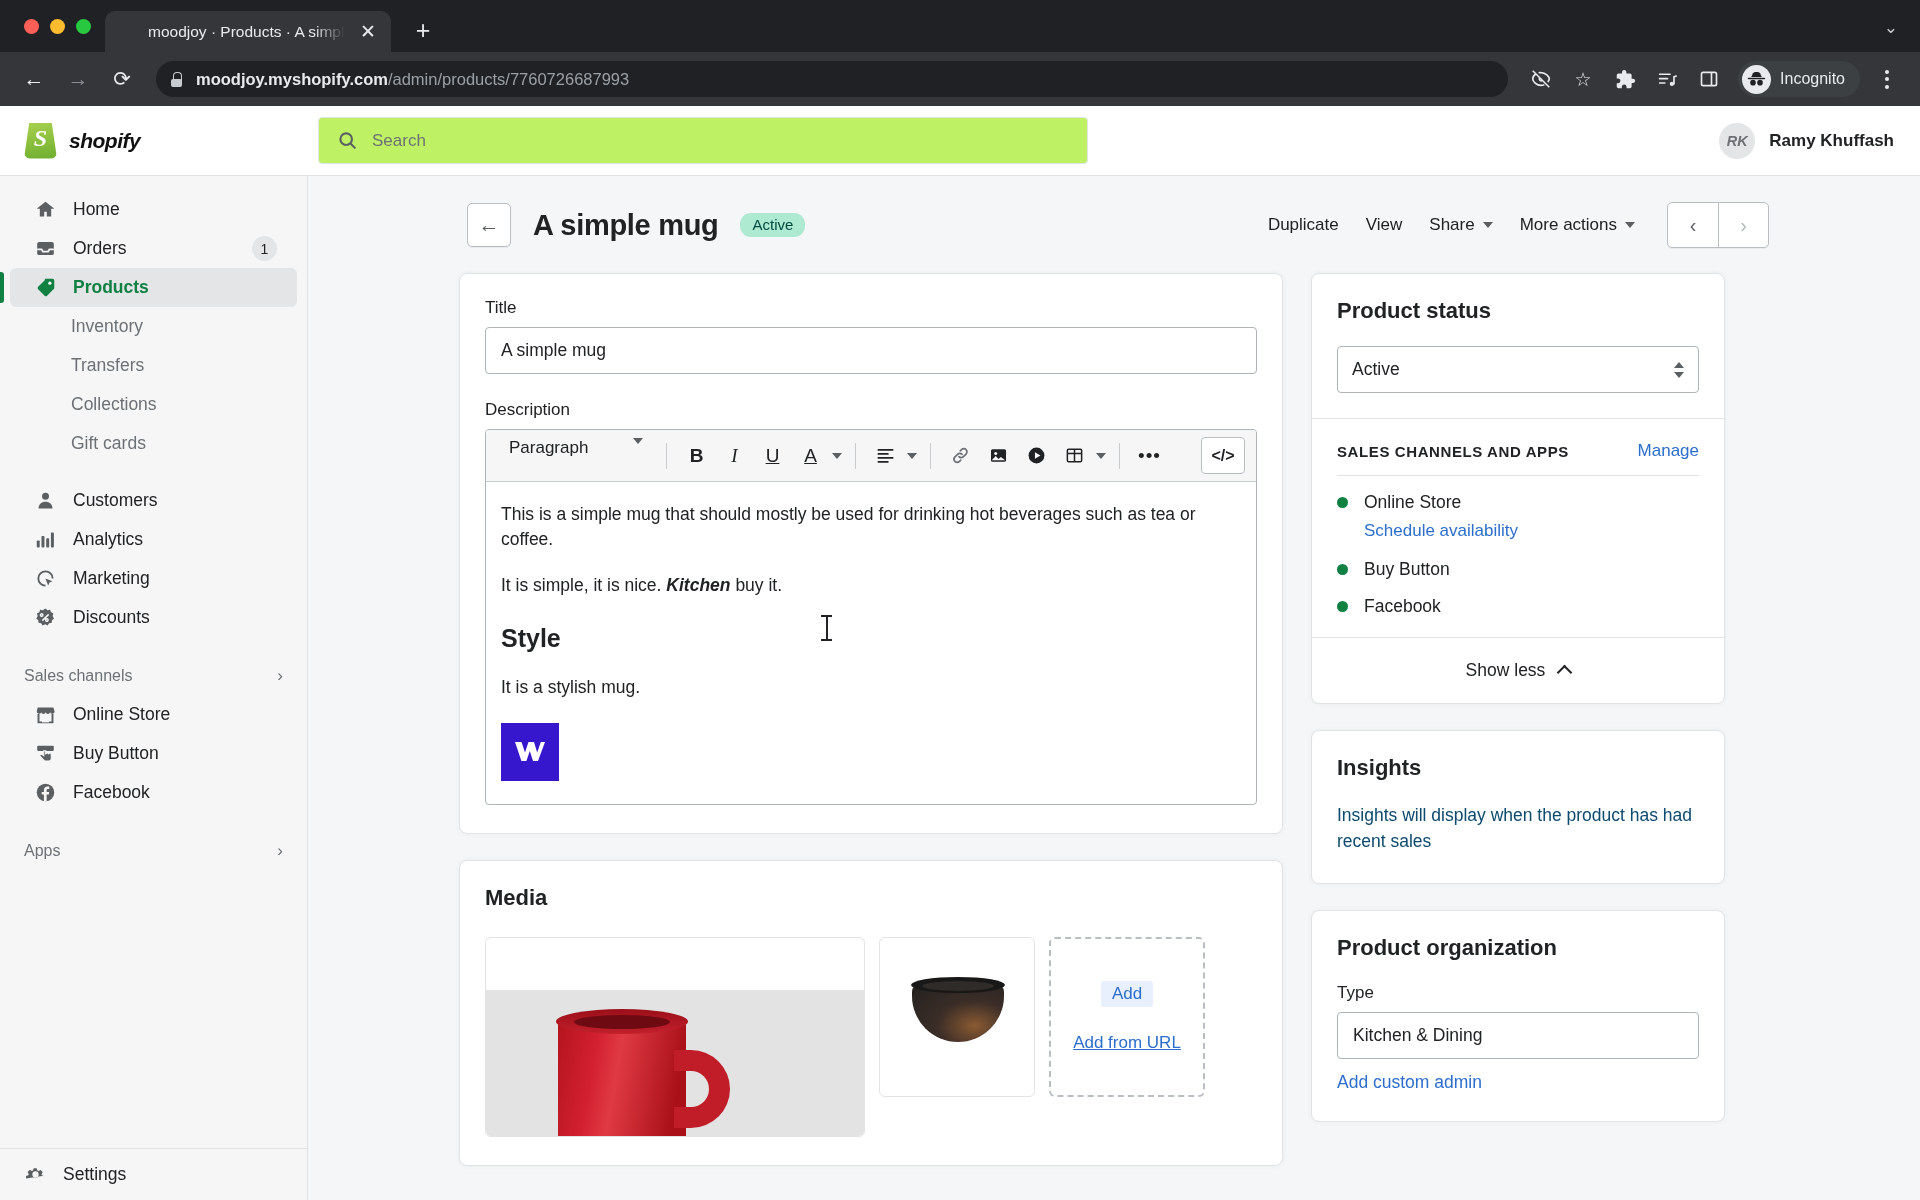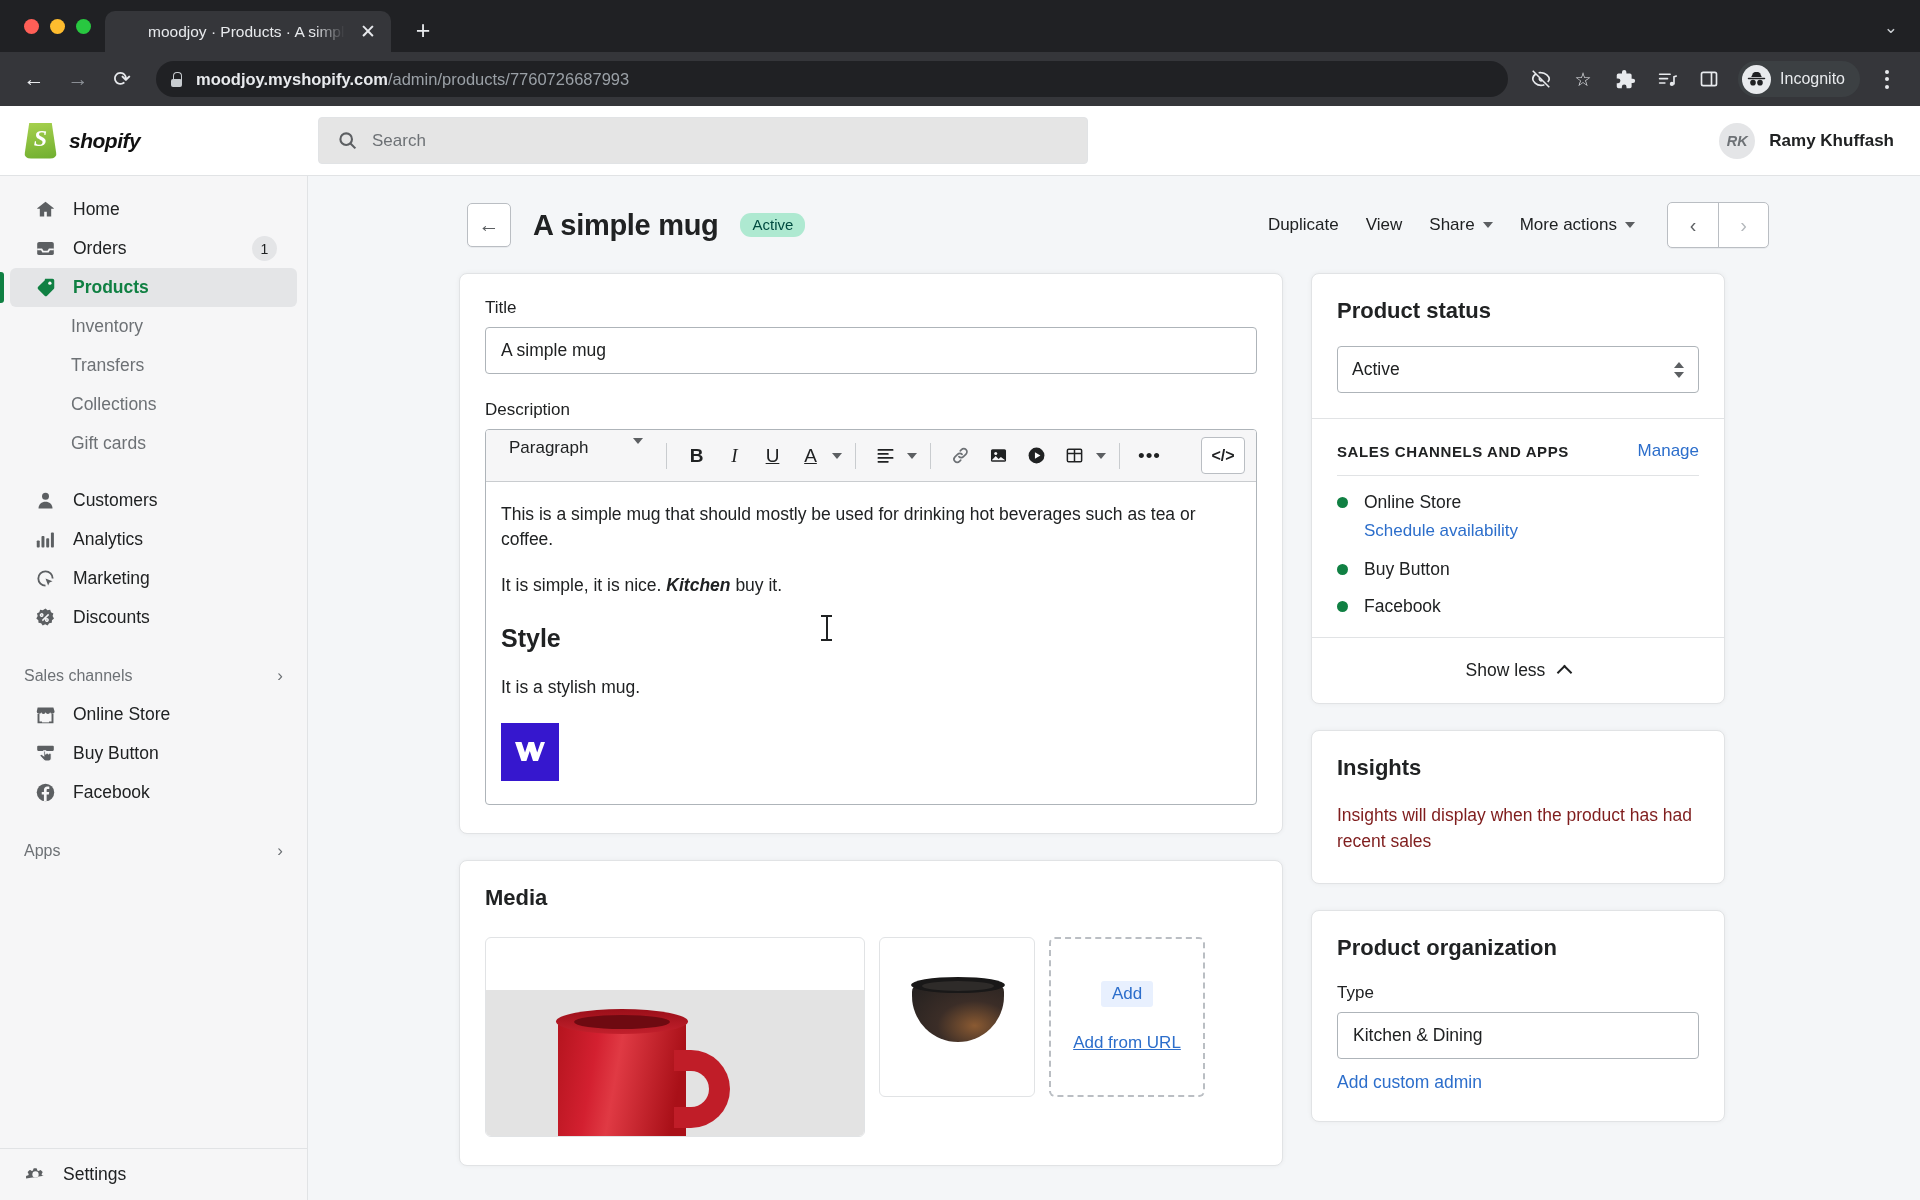--- a/index.html
+++ b/index.html
@@ -122,21 +122,21 @@
     clip-path: polygon(16% 0, 84% 0, 100% 100%, 0 100%);
   }
   .sh-bag::after {
     content: "S"; position: absolute; inset: 2px 0 0 0; text-align: center;
     color: #fff; font-size: 24px; font-weight: 700; font-style: italic;
     font-family: "Liberation Serif", serif;
   }
   .sh-word { font-size: 21px; font-weight: 700; font-style: italic; color: #111; letter-spacing: -0.5px; }
 
   .searchbox {
-    width: 770px; height: 47px; background: #e5e5e5; border-radius: 4px;
+    width: 770px; height: 47px; background: #bef264; border-radius: 4px;
     display: flex; align-items: center; padding: 0 18px; gap: 14px;
     border: 1px solid #e1e3e5;
   }
   .search-ph { color: #6d7175; font-size: 17px; }
   .topbar-user {
     margin-left: auto; display: flex; align-items: center; gap: 14px; padding-right: 26px;
   }
   .avatar {
     width: 36px; height: 36px; border-radius: 50%; background: #e4e5e7;
     display: flex; align-items: center; justify-content: center;
@@ -347,21 +347,21 @@
   .sc-dot { width: 11px; height: 11px; border-radius: 50%; background: #108043; flex: none; }
   .sc-sublink { color: #2c6ecb; font-size: 17px; margin: -8px 0 18px 27px; }
   .show-less {
     border-top: 1px solid #e1e3e5; height: 66px; display: flex; align-items: center;
     justify-content: center; gap: 14px; font-size: 17.5px; color: #202223;
   }
   .chev-up {
     width: 11px; height: 11px; border-left: 2.2px solid #202223; border-top: 2.2px solid #202223;
     transform: rotate(45deg); margin-top: 4px;
   }
-  .ins-text { font-size: 17.5px; color: #7f1d1d; line-height: 1.48; }
+  .ins-text { font-size: 17.5px; color: #0c4a6e; line-height: 1.48; }
   .link-blue { color: #2c6ecb; font-size: 17.5px; }
 </style>
 </head>
 <body>
 
 <div class="browser">
 
   <div class="tabstrip">
     <div class="traffic">
       <span class="dot red"></span>

